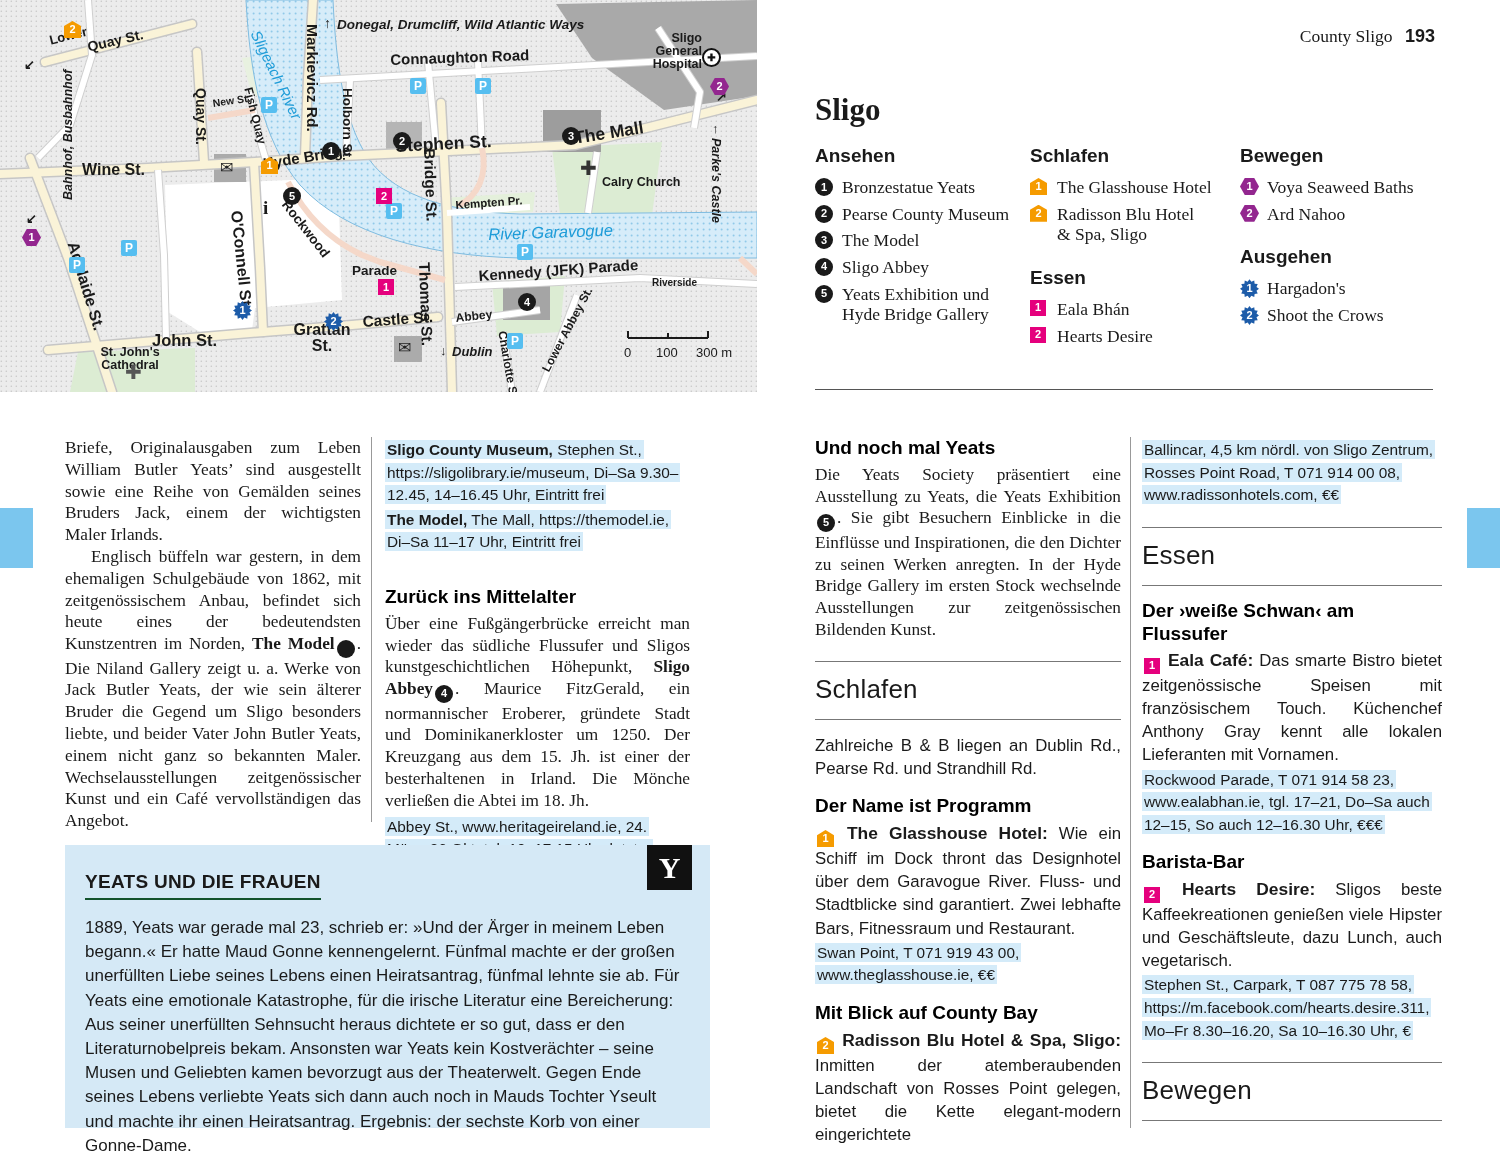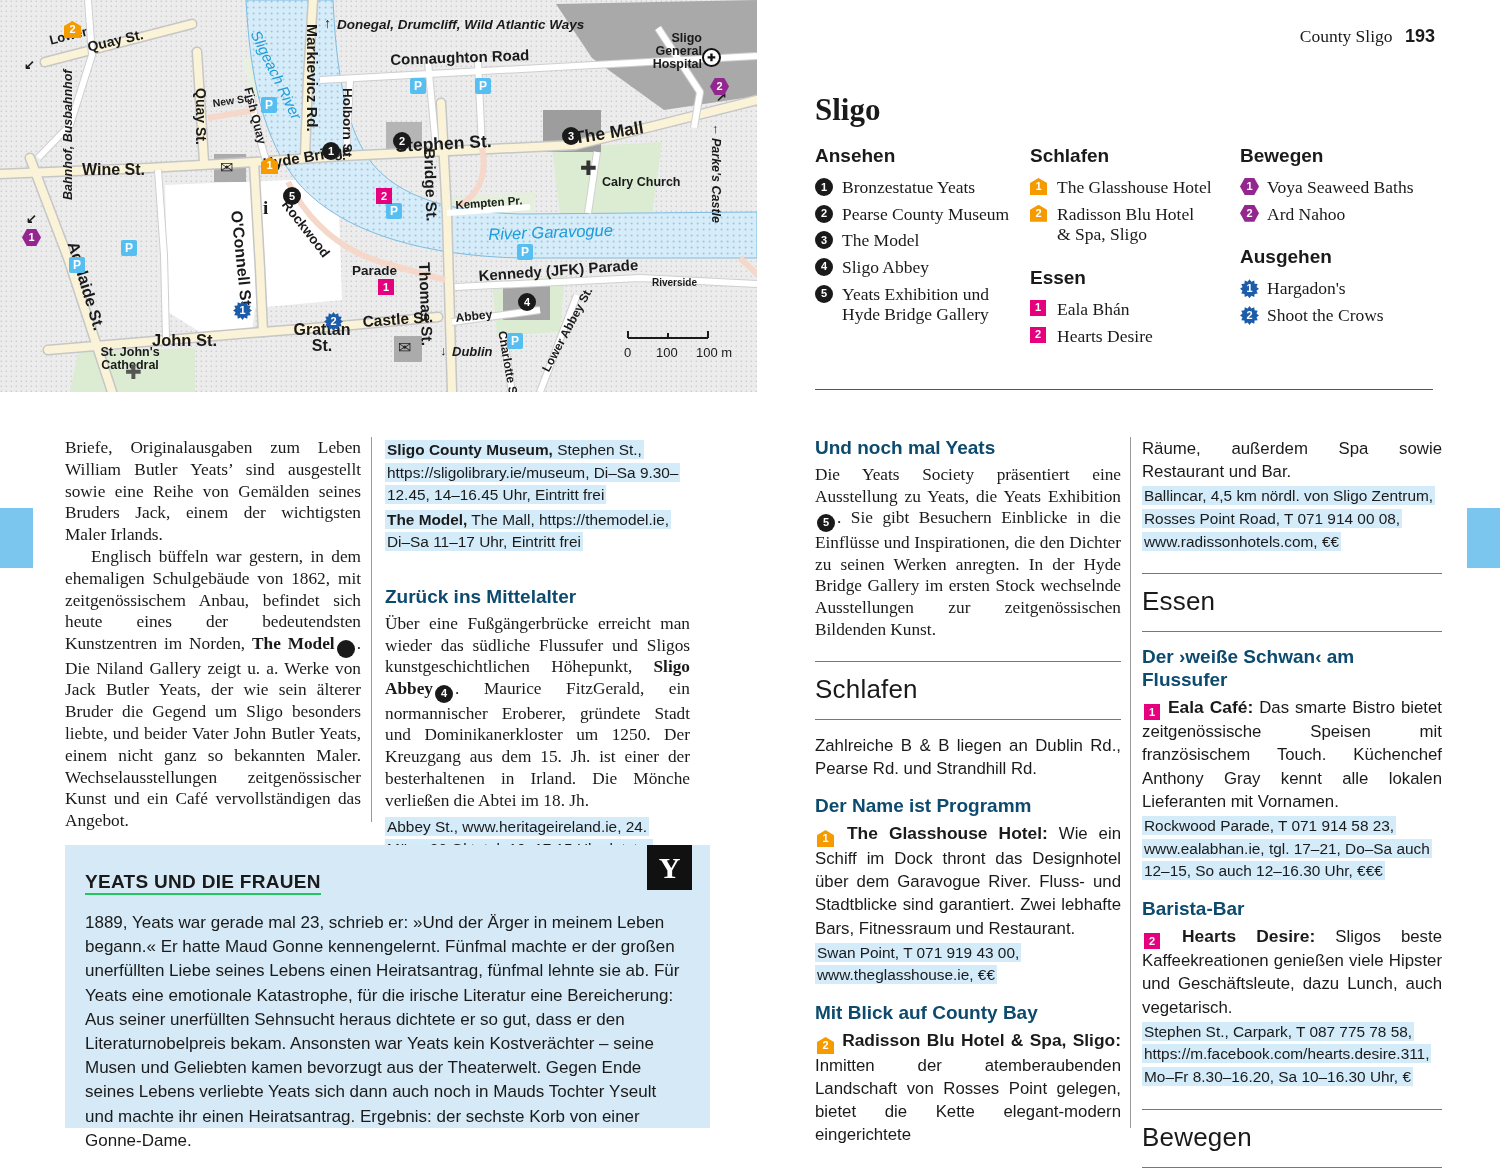--- a/index.html
+++ b/index.html
@@ -38,33 +38,33 @@
   .ov-col li{position:relative;padding-left:27px;margin-bottom:6px;line-height:1.18;}
   .ov-col li .mk{left:0;top:1px;}
   .ov-rule{position:absolute;left:815px;top:389px;width:618px;border-top:1px solid #555;}
   
   .col{position:absolute;top:437px;}
   .serif{font-family:"Liberation Serif",serif;font-size:17.3px;line-height:21.8px;text-align:justify;}
   .serif p{margin:0;}
   .serif p.ind{text-indent:26px;}
   .sans{font-size:16.8px;line-height:23.2px;text-align:justify;}
   .vrule{position:absolute;width:0;border-left:1px solid #999;}
-  .cyanhead{color:#0c4a6e;font-weight:bold;font-size:19px;line-height:1.2;margin:15px 0 4px;}
+  .cyanhead{color:#000000;font-weight:bold;font-size:19px;line-height:1.2;margin:15px 0 4px;}
   .cyanhead.first{margin-top:0;}
   .info{font-size:15.4px;line-height:22.6px;text-align:left;margin:2px 0 0;}
   .hl{background:#D4EBF9;padding:1px 2px;-webkit-box-decoration-break:clone;box-decoration-break:clone;}
   .section{border-top:1px solid #777;border-bottom:1px solid #777;margin:20px 0 14px;
            padding:12px 0 14px;font-size:26px;font-weight:normal;letter-spacing:.2px;}
   .entry{margin:0;}
   .entry b{font-size:17.4px;}
   
   .infobox{position:absolute;left:65px;top:845px;width:645px;height:283px;background:#D5E9F6;box-sizing:border-box;
            padding:26px 28px 0 20px;}
   .infobox h2{margin:0;display:inline-block;font-size:19px;letter-spacing:.3px;
-              border-bottom:2px solid #22c55e;}
+              border-bottom:2px solid #14532d;padding-bottom:5px;}
   .infobox .body{margin-top:16px;font-size:17px;line-height:24.2px;}
   .ylogo{position:absolute;top:0;right:18px;width:45px;height:45px;background:#111;color:#fff;
          font-family:"Liberation Serif",serif;font-size:30px;font-weight:bold;text-align:center;line-height:45px;}
   .tab{position:absolute;width:33px;height:60px;background:#7BC6EE;top:508px;}
 </style>
 </head>
 <body>
 
 <div class="page">
 
@@ -222,21 +222,21 @@
     <span class="mk mk-hotel" style="left:64px;top:21px;">2</span>
     <span class="mk mk-food" style="left:378px;top:279px;">1</span>
     <span class="mk mk-food" style="left:376px;top:188px;">2</span>
     <span class="mk mk-well" style="left:22px;top:229px;">1</span>
     <span class="mk mk-well" style="left:710px;top:78px;">2</span>
     <span class="mk mk-night" style="left:233px;top:301px;">1</span>
     <span class="mk mk-night" style="left:324px;top:312px;">2</span>
 
     <span class="map-label" style="left:624px;top:346px;font-size:13px;font-weight:normal;">0</span>
     <span class="map-label" style="left:656px;top:346px;font-size:13px;font-weight:normal;">100</span>
-    <span class="map-label" style="left:696px;top:346px;font-size:13px;font-weight:normal;">100 m</span>
+    <span class="map-label" style="left:696px;top:346px;font-size:13px;font-weight:normal;">300 m</span>
   </div>
 
   <div class="pagehead">
     <span>County Sligo</span>
     <b>193</b>
   </div>
 
   <h1 class="ov-title">Sligo</h1>
 
   <div class="overview">
@@ -307,21 +307,20 @@
     <p class="sans" style="margin:0;">Zahlreiche B &amp; B liegen an Dublin Rd., Pearse Rd. und Strandhill Rd.</p>
     <div class="cyanhead">Der Name ist Programm</div>
     <p class="sans entry"><span class="mk mk-hotel imk">1</span> <b>The Glasshouse Hotel:</b><span> Wie ein Schiff im Dock thront das Designhotel über dem Garavogue River. Fluss- und Stadtblicke sind garantiert. Zwei lebhafte Bars, Fitnessraum und Restaurant.</span></p>
     <p class="info"><span class="hl">Swan Point, T 071 919 43 00, www.theglasshouse.ie, €€</span></p>
     <div class="cyanhead">Mit Blick auf County Bay</div>
     <p class="sans entry"><span class="mk mk-hotel imk">2</span> <b>Radisson Blu Hotel &amp; Spa, Sligo:</b><span> Inmitten der atemberaubenden Landschaft von Rosses Point gelegen, bietet die Kette elegant-modern eingerichtete</span></p>
   </div>
   <div class="vrule" style="left:1130px;top:437px;height:691px;"></div>
 
   <div class="col" style="left:1142px;width:300px;">
-    <p class="sans" style="margin:0;">Räume, außerdem Spa sowie Restaurant und Bar.</p>
     <p class="info"><span class="hl">Ballincar, 4,5 km nördl. von Sligo Zentrum, Rosses Point Road, T 071 914 00 08, www.radissonhotels.com, €€</span></p>
     <div class="section">Essen</div>
     <div class="cyanhead first">Der ›weiße Schwan‹ am Flussufer</div>
     <p class="sans entry"><span class="mk mk-food imk">1</span> <b>Eala Café:</b><span> Das smarte Bistro bietet zeitgenössische Speisen mit französischem Touch. Küchenchef Anthony Gray kennt alle lokalen Lieferanten mit Vornamen.</span></p>
     <p class="info"><span class="hl">Rockwood Parade, T 071 914 58 23, www.ealabhan.ie, tgl. 17–21, Do–Sa auch 12–15, So auch 12–16.30 Uhr, €€€</span></p>
     <div class="cyanhead">Barista-Bar</div>
     <p class="sans entry"><span class="mk mk-food imk">2</span> <b>Hearts Desire:</b><span> Sligos beste Kaffeekreationen genießen viele Hipster und Geschäftsleute, dazu Lunch, auch vegetarisch.</span></p>
     <p class="info"><span class="hl">Stephen St., Carpark, T 087 775 78 58, https://m.facebook.com/hearts.desire.311, Mo–Fr 8.30–16.20, Sa 10–16.30 Uhr, €</span></p>
     <div class="section">Bewegen</div>
 

